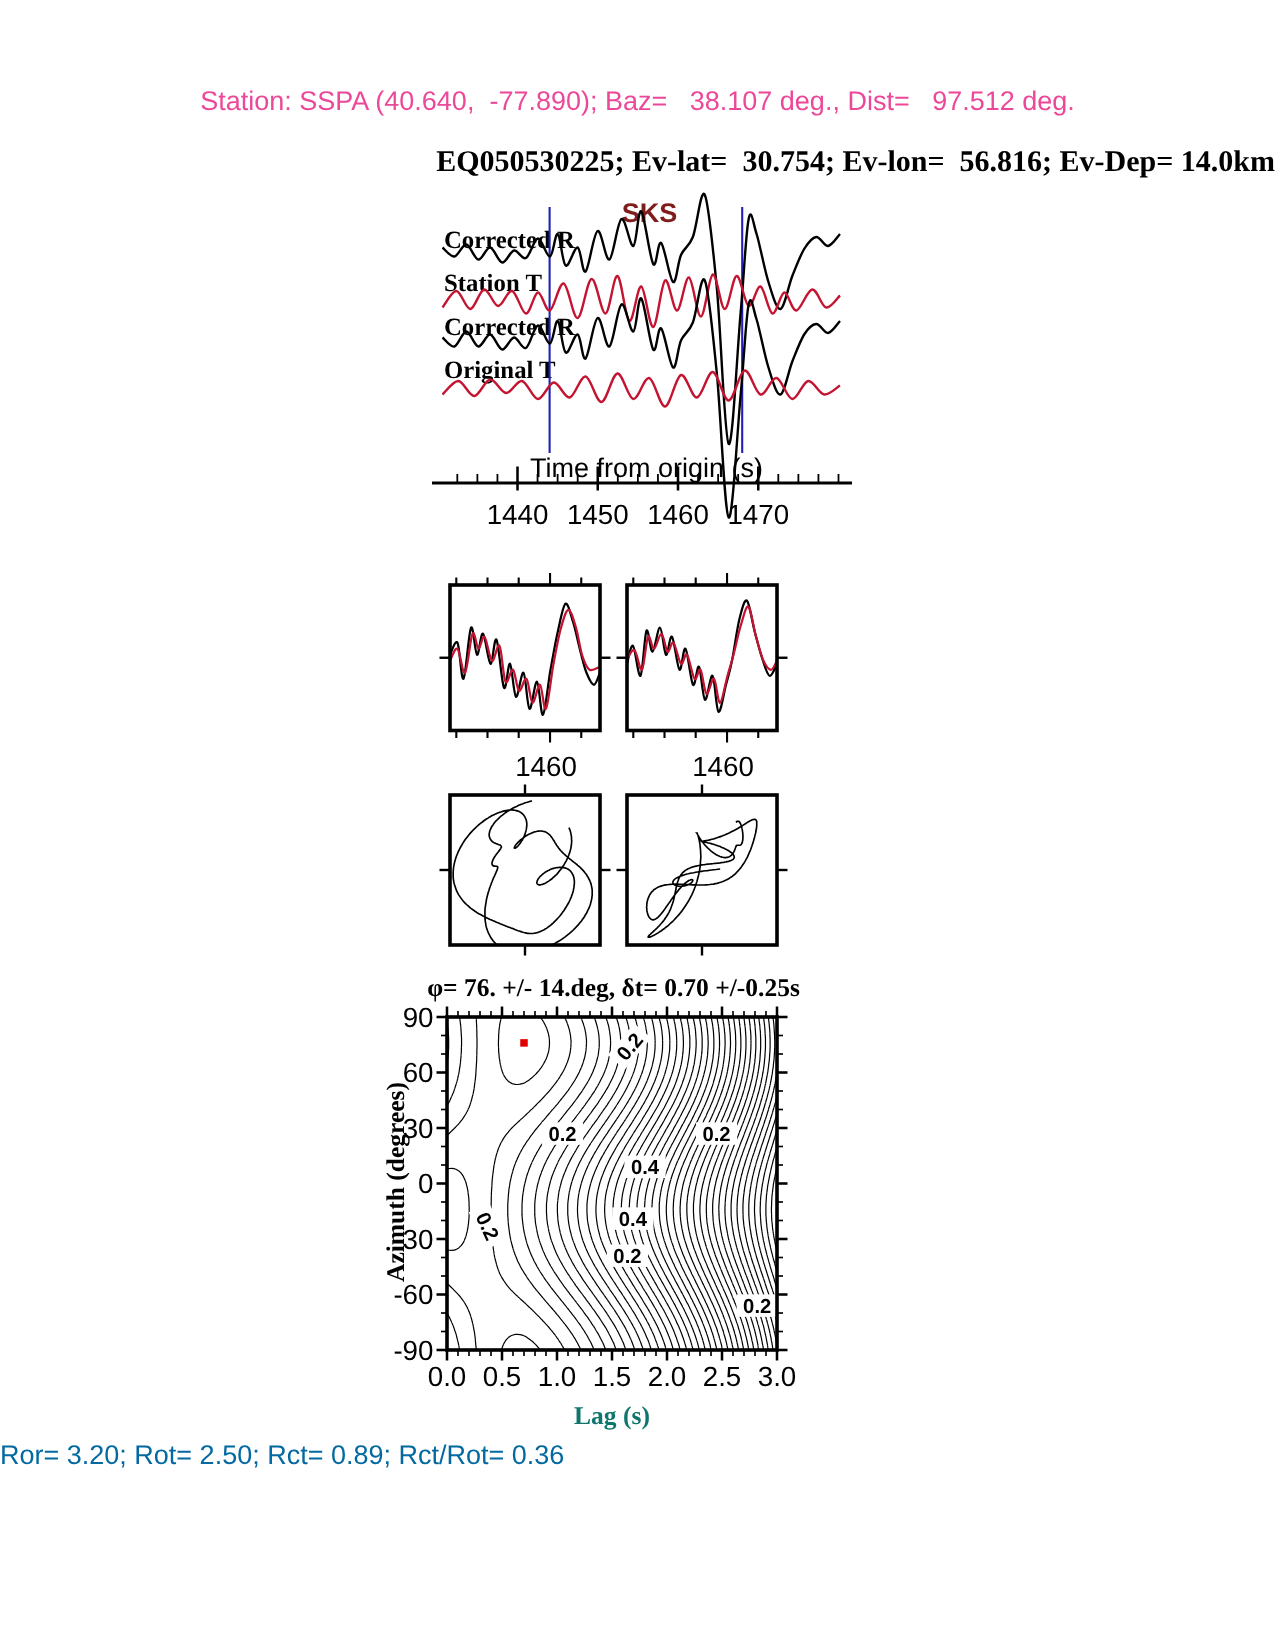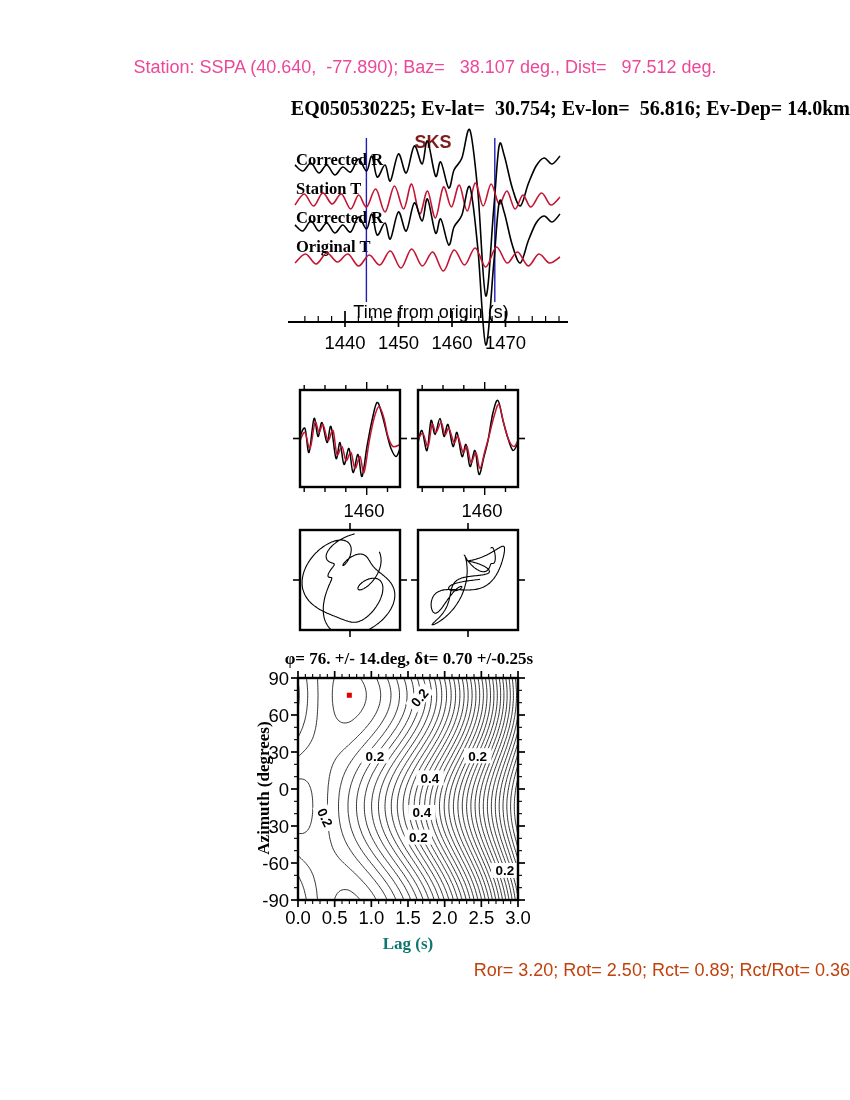--- a/index.html
+++ b/index.html
@@ -10,21 +10,21 @@
   .serifb{font-family:"Liberation Serif",serif;font-weight:bold;}
   .title-line{top:57px;left:0;right:0;text-align:center;font-size:18px;color:#ec4899;}
   .event-line{top:97px;left:0;right:0;text-align:right;font-size:20px;color:#000;}
   .sks{top:132px;left:393px;width:80px;text-align:center;font-size:18px;font-weight:bold;}
   .trlabel{font-size:16.5px;color:#000;left:296px;}
   .timelabel{top:302px;left:296px;width:270px;text-align:center;font-size:18px;color:#000;}
   .ctitle{top:649px;left:284px;width:250px;text-align:center;font-size:17px;color:#000;}
   .ylab{top:778px;left:154px;width:220px;text-align:center;font-size:17px;color:#000;
         transform:rotate(-90deg);}
   .xlab{top:934px;left:308px;width:200px;text-align:center;font-size:17px;color:#0f766e;}
-  .footer-line{top:960px;left:0;right:0;text-align:right;font-size:18px;color:#c2410c;}
+  .footer-line{top:960px;left:0;right:0;text-align:left;font-size:18px;color:#0369a1;}
   svg text{font-family:"Liberation Sans",sans-serif;}
 </style>
 </head>
 <body>
 
 <div class="page">
   <div class="abs sans title-line">Station: SSPA (40.640,  -77.890); Baz=   38.107 deg., Dist=   97.512 deg.</div>
   <div class="abs serifb event-line">EQ050530225; Ev-lat=  30.754; Ev-lon=  56.816; Ev-Dep= 14.0km</div>
   <div class="abs sans sks" style="color:#7f1d1d;">SKS</div>
 

